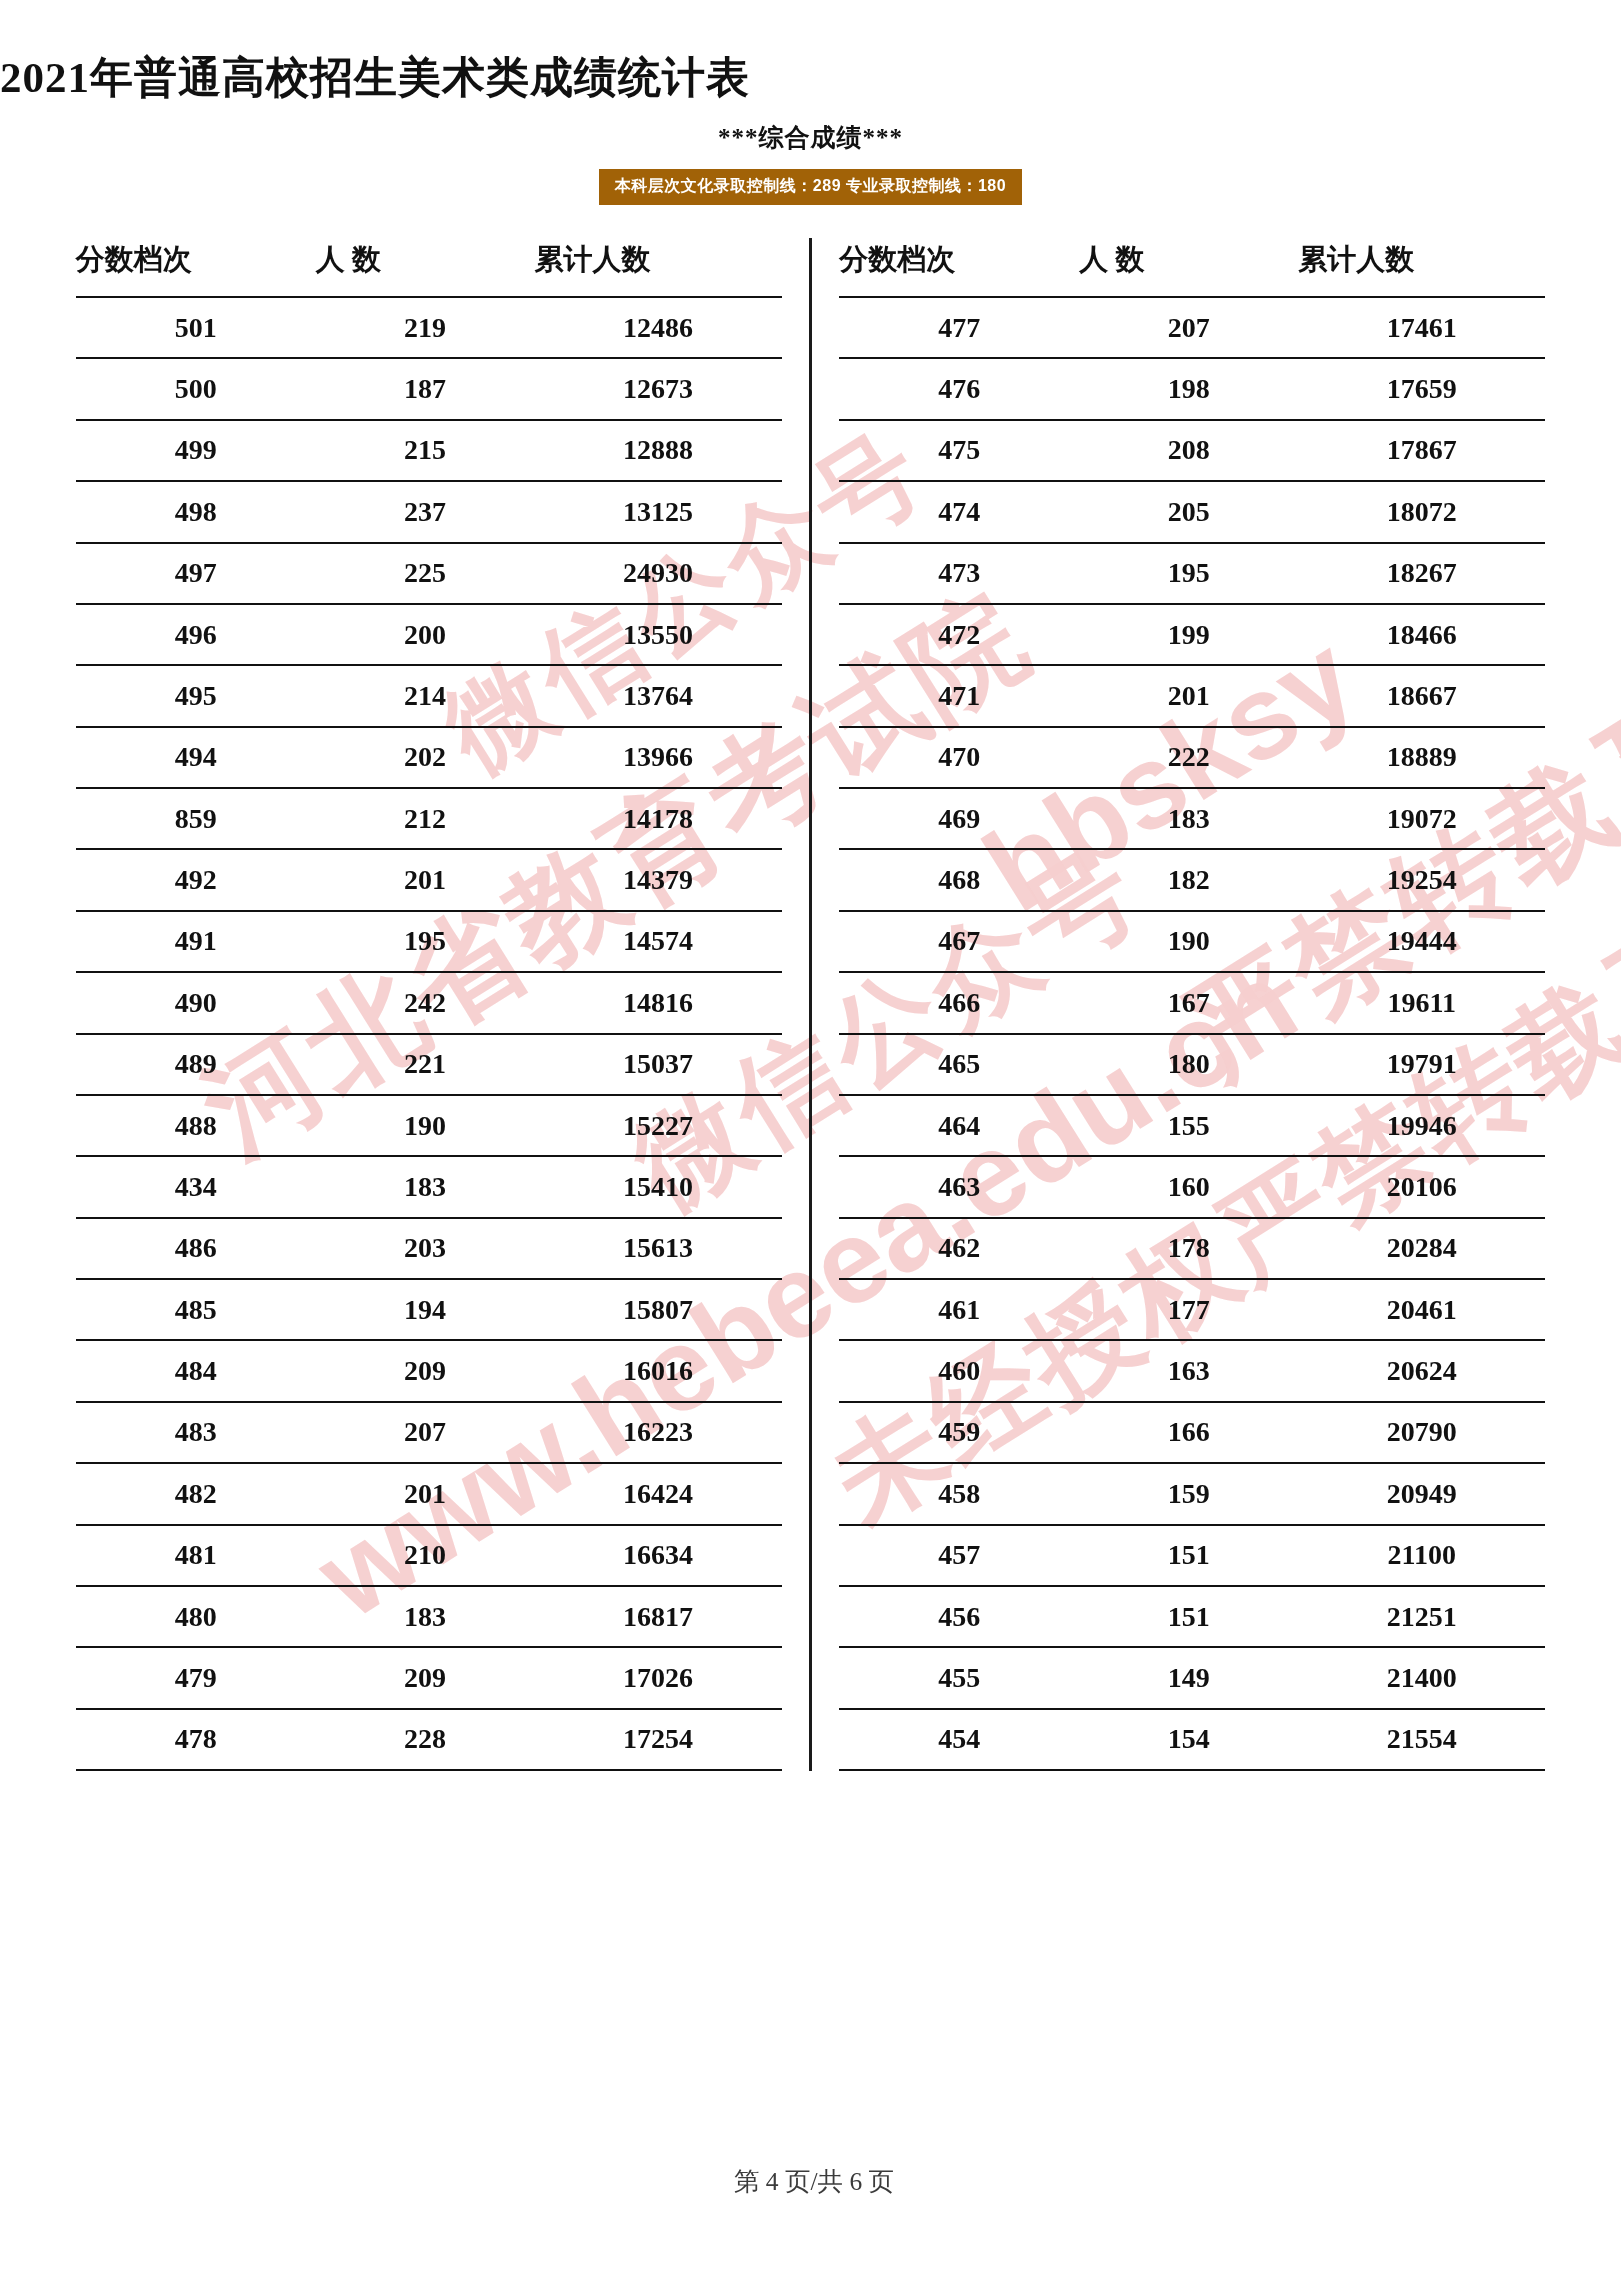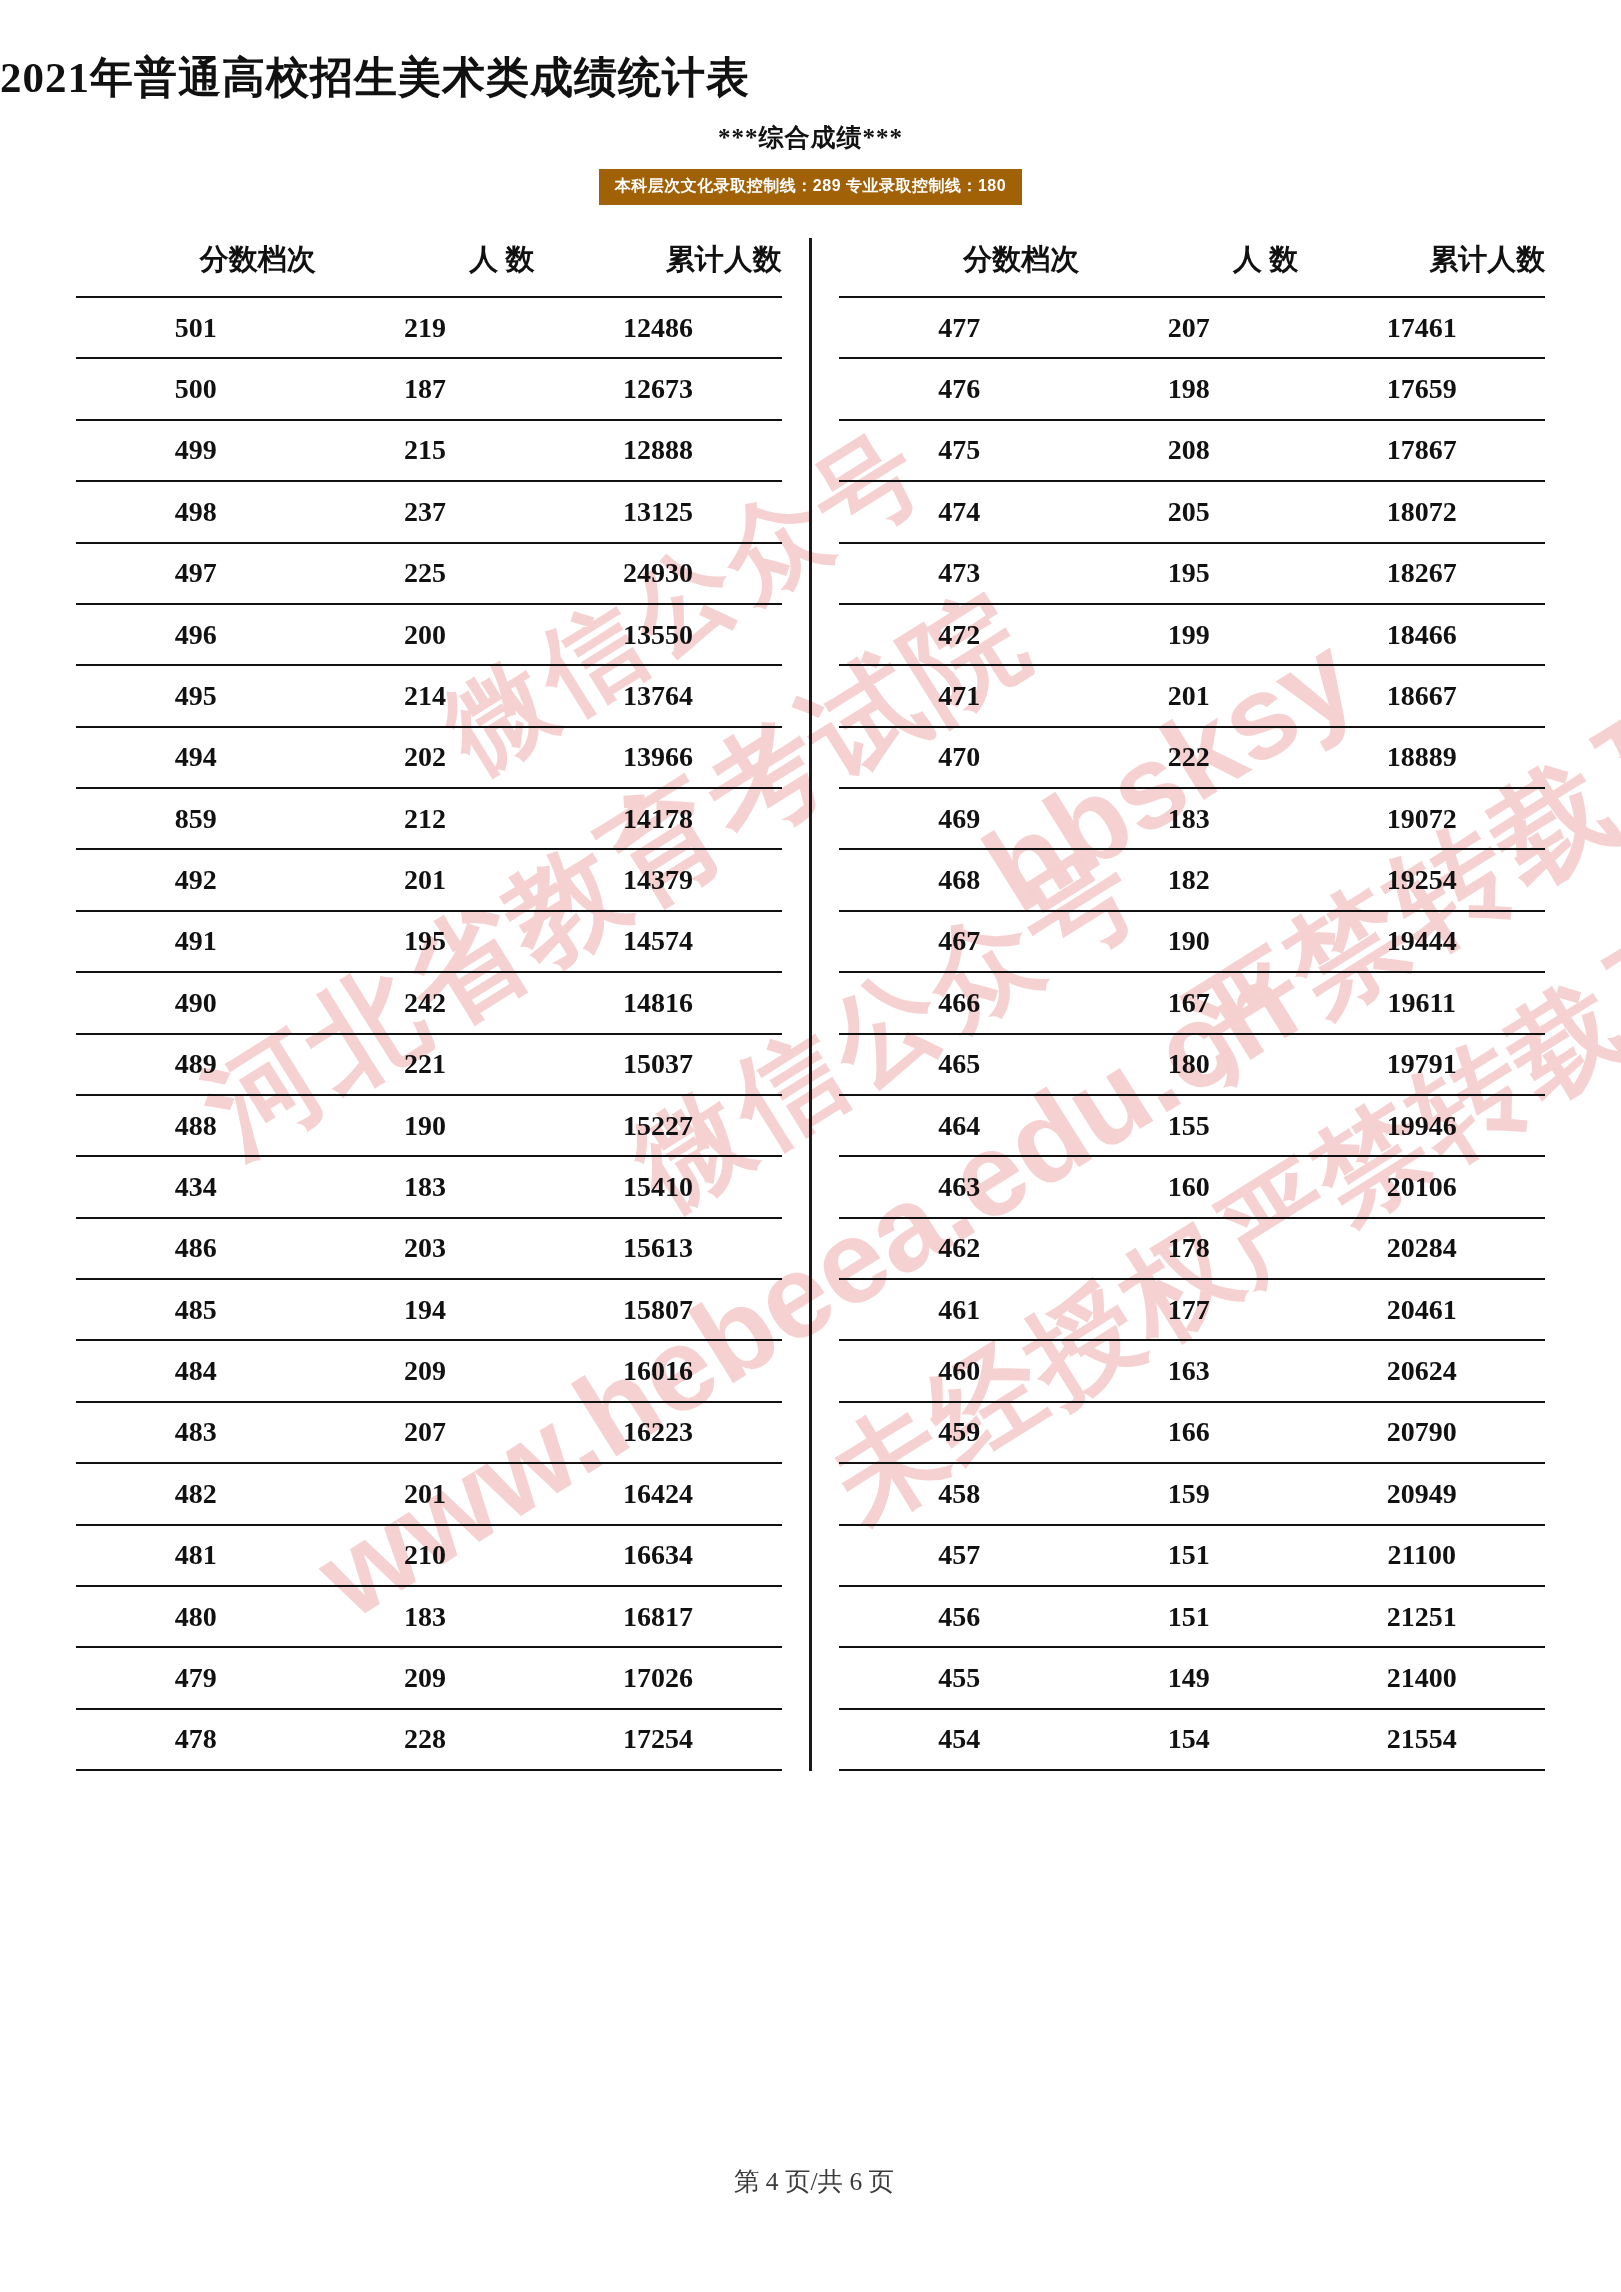--- a/index.html
+++ b/index.html
@@ -48,21 +48,21 @@
     margin-top:25.5px; padding:0 69px; position:relative;
   }
   .tbl-col{ width:706px; }
   .divider{
     width:2.9px; background:#1a1a1a; margin:7.8px 27.4px 0 27.4px;
     align-self:stretch;
   }
   table{ width:100%; border-collapse:collapse; }
   th{
     font-size:29px; font-weight:bold; color:#111; padding:9.8px 0 15.7px 0;
-    border:none; text-align:right;
+    border:none; text-align:left;
   }
   th.c-score{ width:34%; }
   th.c-count{ width:31%; }
   th.c-cum{ width:35%; }
   td{
     font-size:28px; font-weight:bold; color:#111;
     text-align:center; padding:13.7px 0 13.7px 0;
     border-top:2.5px solid #111;
   }
   tbody tr:first-child td{ border-top:2.9px solid #111; }

